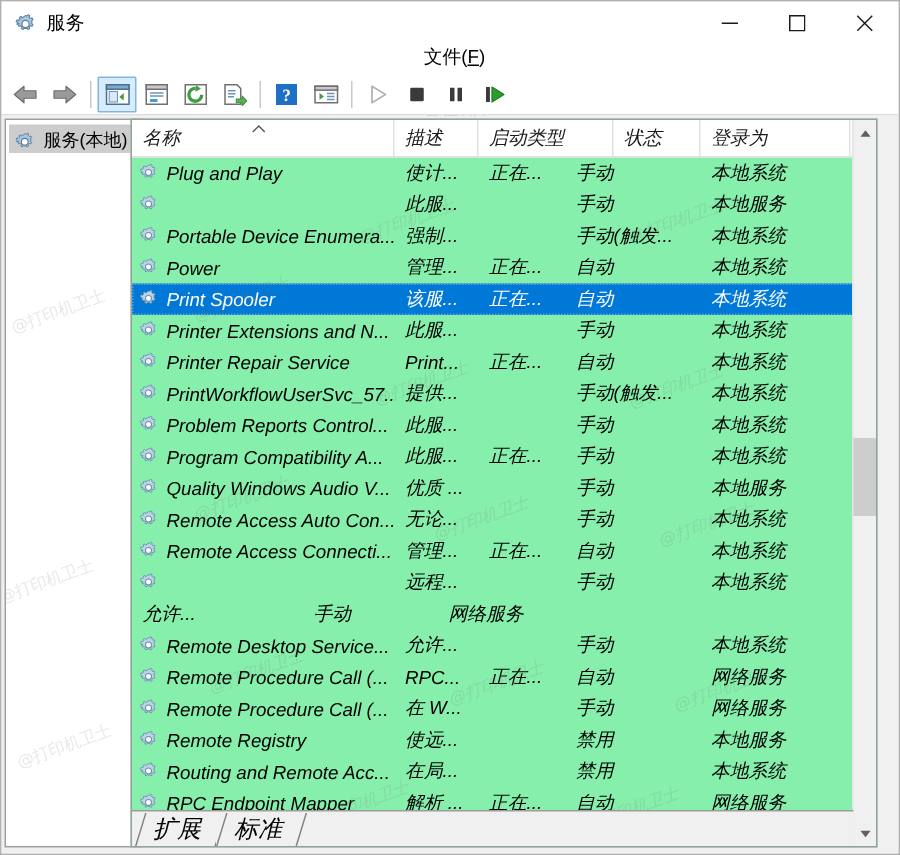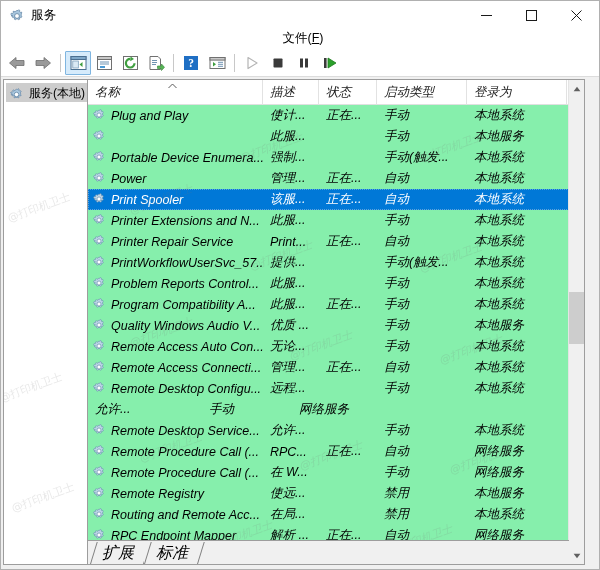--- a/index.html
+++ b/index.html
@@ -386,26 +386,26 @@
           <span>名称</span>
           <span class="sortmark">
             <svg width="9" height="6" viewBox="0 0 9 6">
                 <path d="M0.5 5 L4.5 1 L8.5 5" fill="none" stroke="#5a5a5a" stroke-width="1"></path>
               </svg>
           </span>
         </div>
         <div class="ch" style="width:56px">
             <span>描述</span>
           </div>
+        <div class="ch" style="width:90px">
+            <span>启动类型</span>
+          </div>
         <div class="ch" style="width:58px">
             <span>状态</span>
           </div>
-        <div class="ch" style="width:90px">
-            <span>启动类型</span>
-          </div>
         <div class="ch" style="width:100px">
             <span>登录为</span>
           </div>
       </div>
 
       <div class="listwrap" id="listwrap">
           <div class="row">
             <div class="cell c-name">
               <span class="gear"><svg width="14" height="14" viewBox="0 0 16 16">
                   <g fill="#bcd4e6" stroke="#6a8faf" stroke-width="0.7">
@@ -704,21 +704,20 @@
             </div>
           </div>
           <div class="row">
             <div class="cell c-name">
               <span class="gear"><svg width="14" height="14" viewBox="0 0 16 16">
                   <g fill="#bcd4e6" stroke="#6a8faf" stroke-width="0.7">
                     <path d="M8 2.4l1 .25.7-.9 1.1.7-.35 1.05.8.8 1.05-.35.7 1.1-.9.7.25 1-.25 1 .9.7-.7 1.1-1.05-.35-.8.8.35 1.05-1.1.7-.7-.9-1 .25-1-.25-.7.9-1.1-.7.35-1.05-.8-.8-1.05.35-.7-1.1.9-.7L2.4 8l.25-1-.9-.7.7-1.1 1.05.35.8-.8L3.95 3.7l1.1-.7.7.9z"></path>
                   </g>
                   <circle cx="8" cy="8" r="2.3" fill="#ffffff" stroke="#6a8faf" stroke-width="0.8"></circle>
                 </svg></span>
-              <span class="c">Remote Desktop Configu...</span>
             </div>
             <div class="cell c-desc">
               <span class="c">远程...</span>
             </div>
             <div class="cell c-state">
               <span class="c"></span>
             </div>
             <div class="cell c-start">
               <span class="c">手动</span>
             </div>

